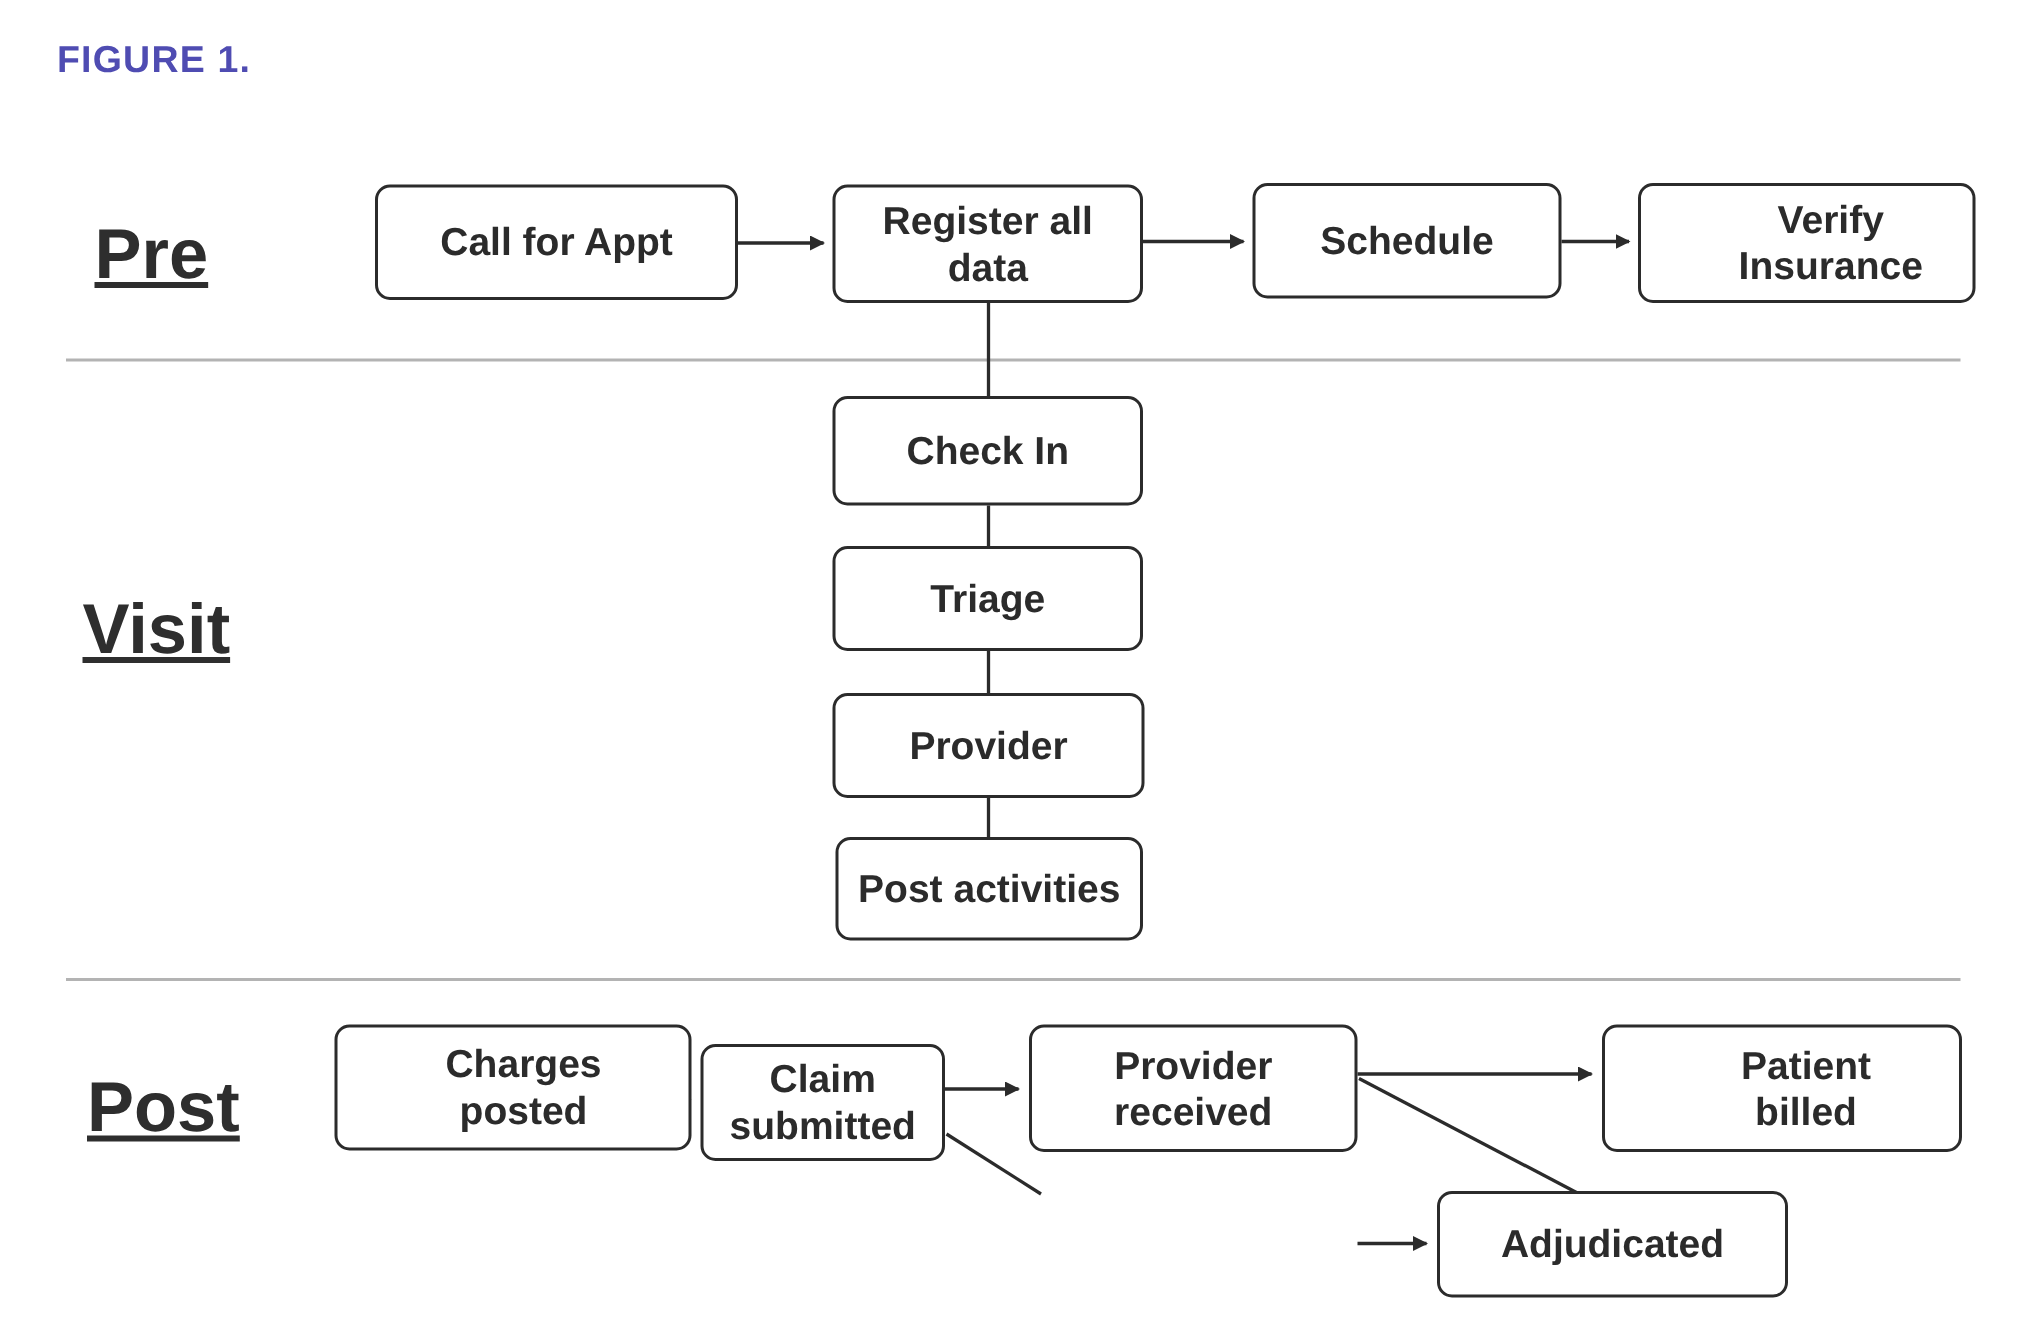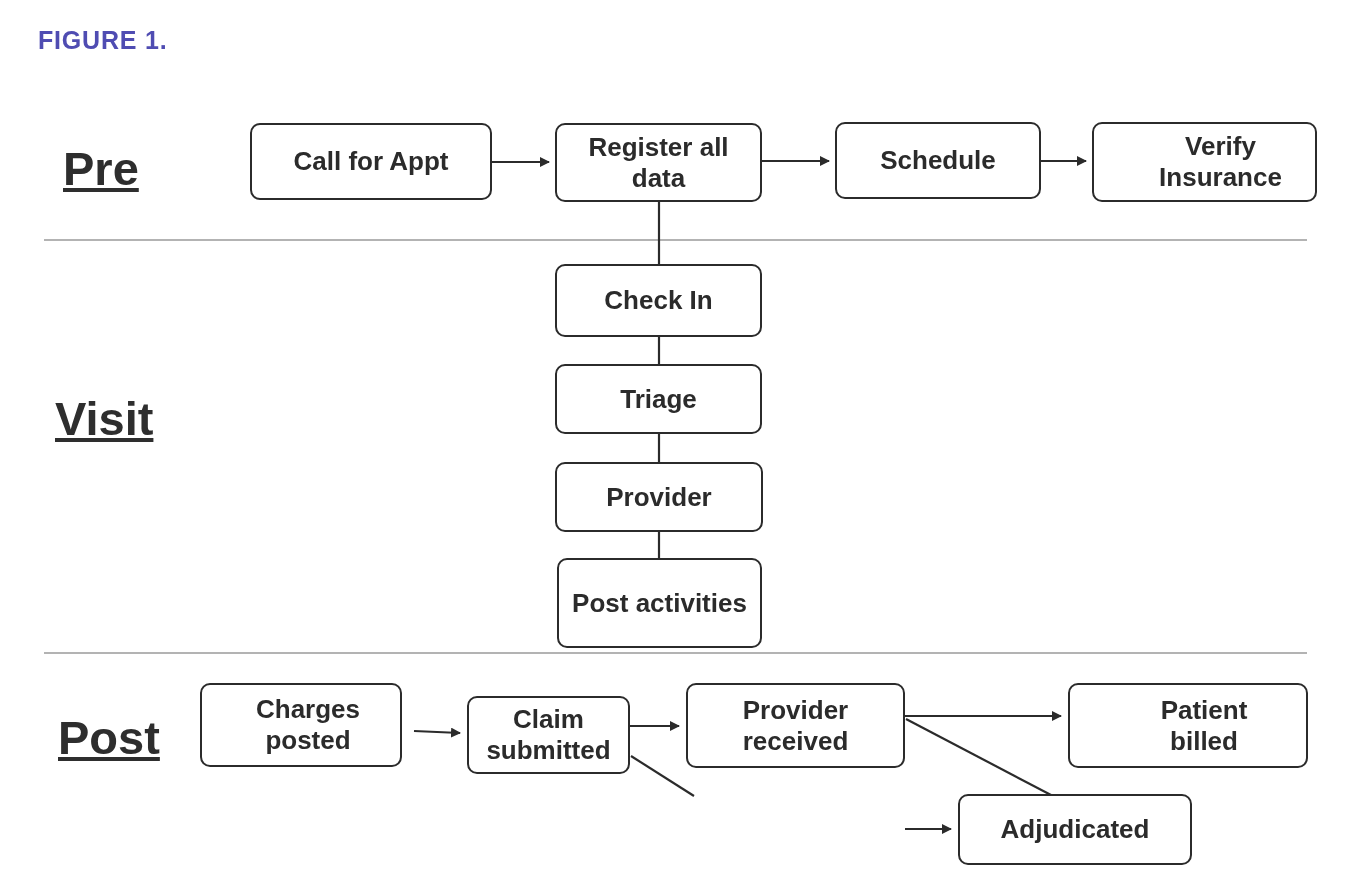--- a/index.html
+++ b/index.html
@@ -63,22 +63,22 @@
     text-align:center;
     white-space:pre-line;
   }
   .n-call{left:250px;top:123px;width:242px;height:77px;}
   .n-register{left:555px;top:123px;width:207px;height:79px;}
   .n-schedule{left:835px;top:122px;width:206px;height:77px;}
   .n-verify{left:1092px;top:122px;width:225px;height:80px;padding-left:32px;}
   .n-checkin{left:555px;top:264px;width:207px;height:73px;}
   .n-triage{left:555px;top:364px;width:207px;height:70px;}
   .n-provider{left:555px;top:462px;width:208px;height:70px;}
-  .n-postact{left:557px;top:558px;width:205px;height:90px;}
-  .n-charges{left:200px;top:683px;width:202px;height:84px;padding-left:14px;}
+  .n-postact{left:557px;top:558px;width:205px;height:69px;}
+  .n-charges{left:223px;top:683px;width:238px;height:84px;padding-left:14px;}
   .n-claimsub{left:467px;top:696px;width:163px;height:78px;}
   .n-payment{left:686px;top:683px;width:219px;height:85px;}
   .n-patient{left:1068px;top:683px;width:240px;height:85px;padding-left:32px;}
   .n-denied{left:691px;top:794px;width:214px;height:70px;}
   .n-adjud{left:958px;top:794px;width:234px;height:71px;}
 </style>
 </head>
 <body>
 
 <div class="canvas">

